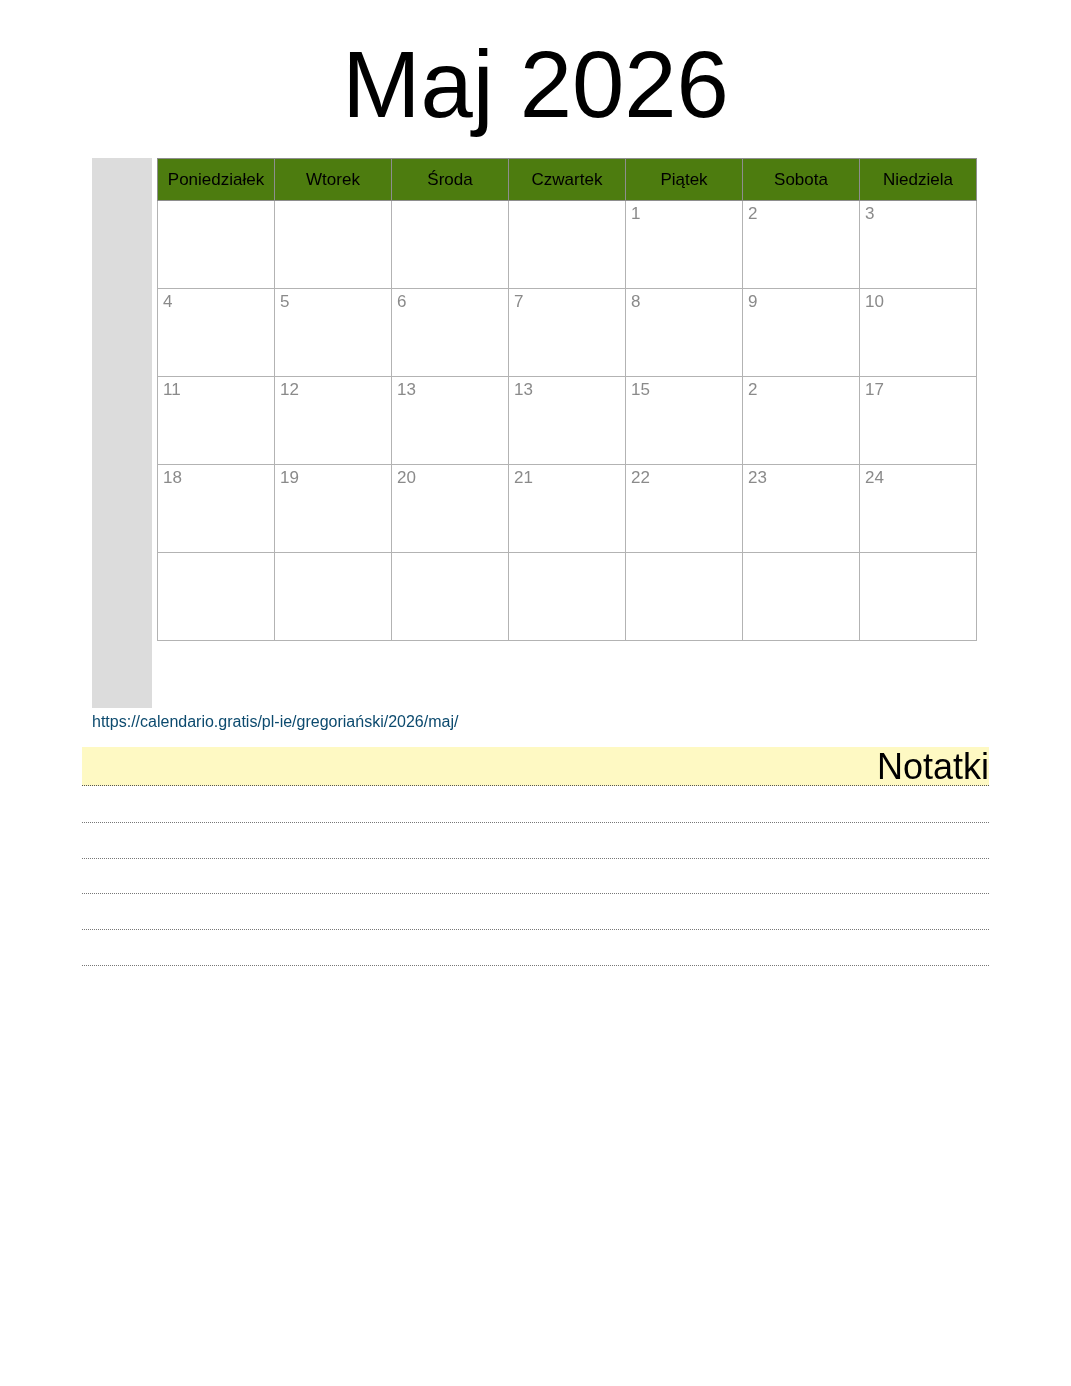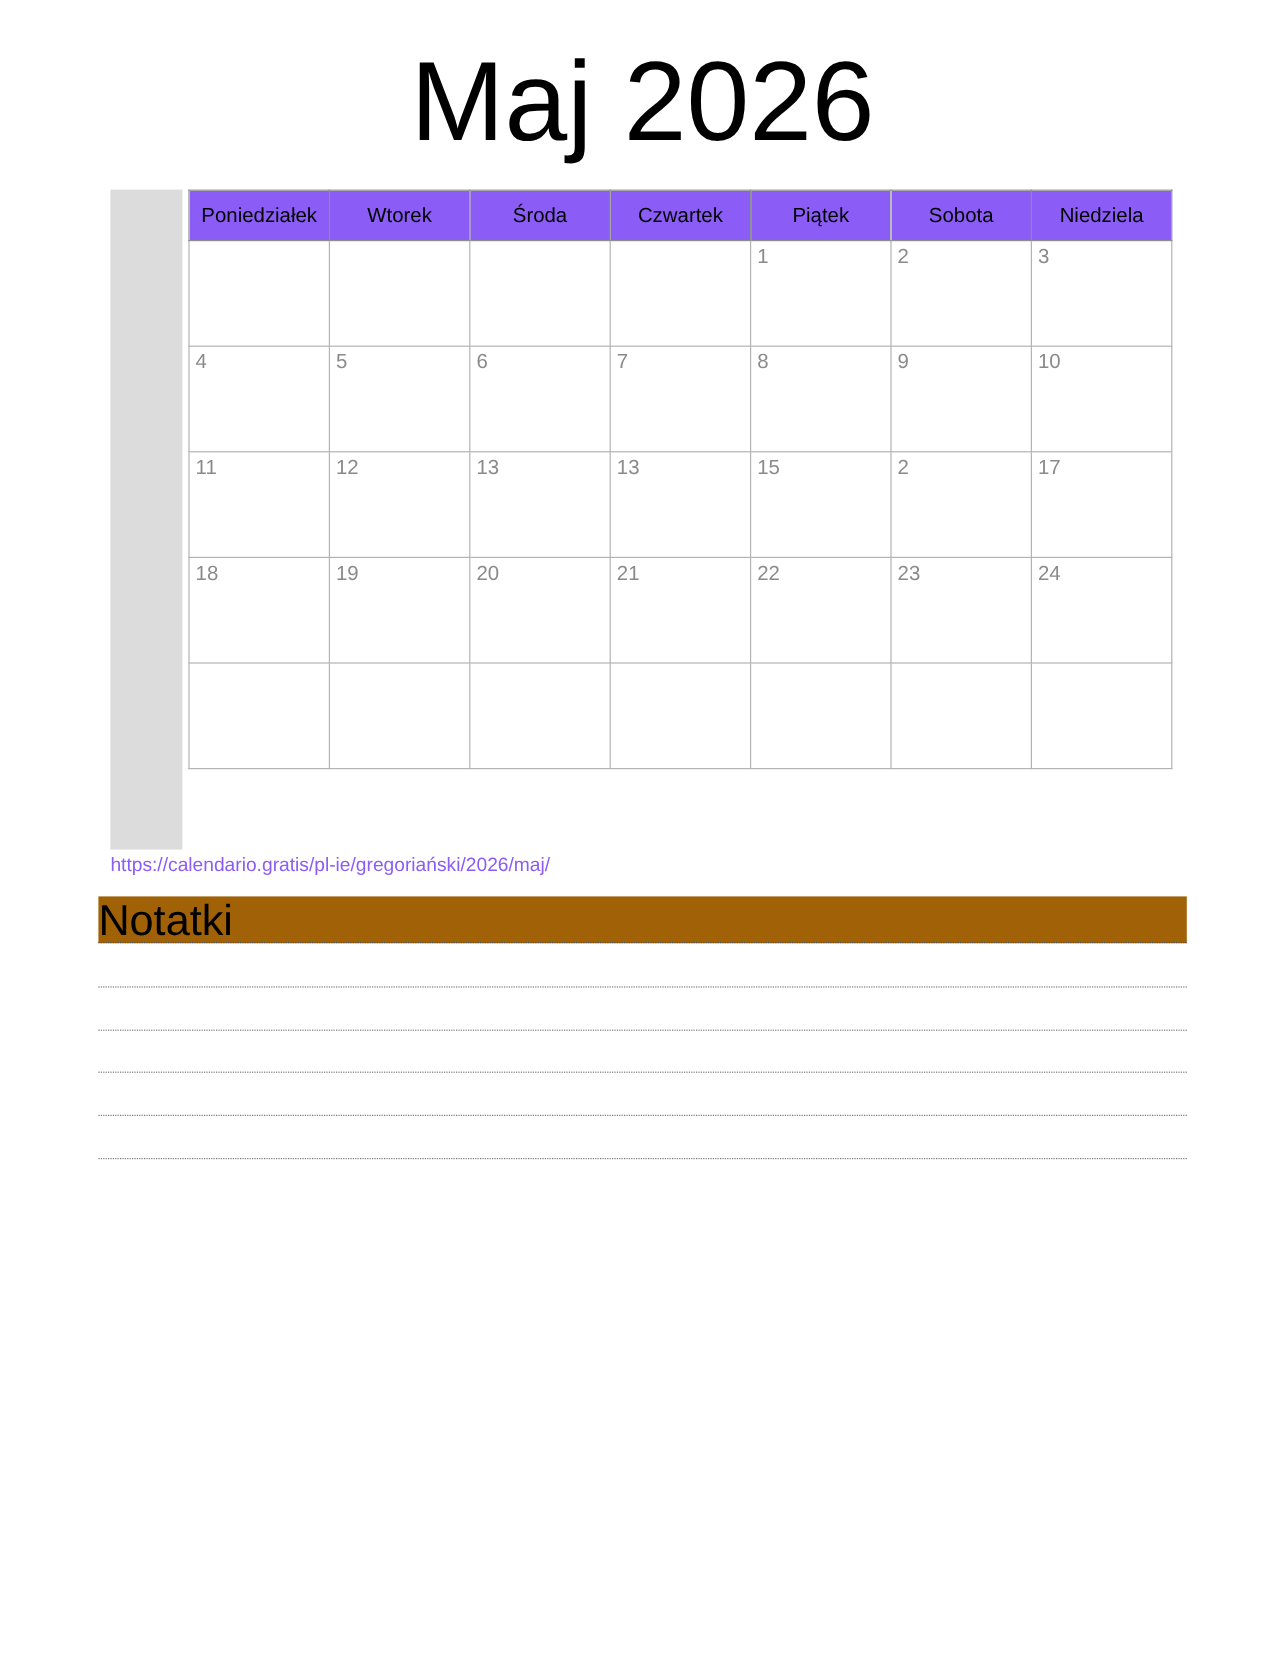--- a/index.html
+++ b/index.html
@@ -41,21 +41,21 @@
     background: #dcdcdc;
     margin-right: 5px;
   }
   table.cal-table {
     border-collapse: collapse;
     table-layout: fixed;
     width: 820px;
   }
   table.cal-table th {
     height: 39px;
-    background: #8b5cf6;
+    background: #4d7c0f;
     border: 1px solid #8e8e8e;
     font-size: 17px;
     font-weight: 400;
     color: #000;
     text-align: center;
     vertical-align: middle;
     overflow: hidden;
     white-space: nowrap;
   }
   table.cal-table td {
@@ -69,35 +69,35 @@
     padding: 3px 0 0 5px;
     overflow: hidden;
   }
 
   
   .source-url {
     position: absolute;
     top: 713px;
     left: 92px;
     font-size: 16px;
-    color: #8b5cf6;
+    color: #0c4a6e;
   }
 
   
   .notes {
     position: absolute;
     top: 747px;
     left: 82px;
     width: 907px;
   }
   .notes-header {
     height: 38px;
-    background: #a16207;
+    background: #fef9c3;
     border-bottom: 1px dotted #555;
-    text-align: left;
+    text-align: right;
   }
   .notes-title {
     font-size: 36px;
     line-height: 40px;
     color: #000;
   }
   .notes-lines { margin-top: 0; }
   .note-line {
     height: 34.8px;
     border-bottom: 1px dotted #777;

